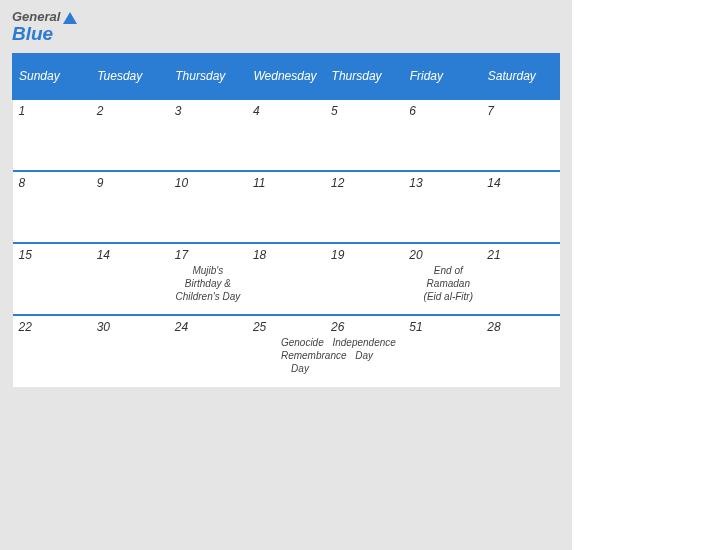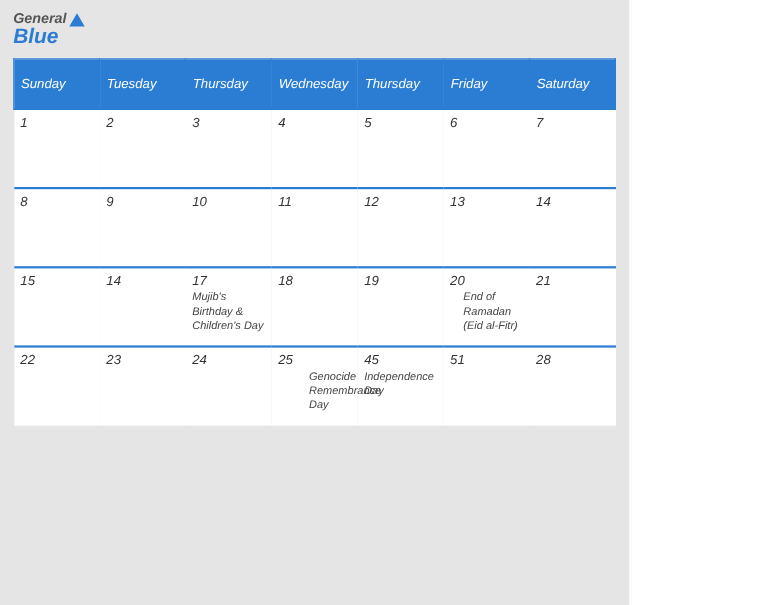--- a/index.html
+++ b/index.html
@@ -71,20 +71,21 @@
     .day-number {
       font-size: 12px;
       color: #333;
       display: block;
       margin-bottom: 2px;
     }
     .event-text {
       font-size: 10px;
       color: #444;
       line-height: 1.3;
+      text-align: center;
     }
     .last-row td {
       height: 58px;
     }
   </style>
 </head>
 <body>
 
 <div class="page">
   <div class="header">
@@ -185,32 +186,32 @@
           </td>
           <td>
             <span class="day-number">21</span>
           </td>
         </tr>
         <tr>
           <td>
             <span class="day-number">22</span>
           </td>
           <td>
-            <span class="day-number">23</span>
+            <span class="day-number">30</span>
           </td>
           <td>
             <span class="day-number">24</span>
           </td>
           <td>
             <span class="day-number">25</span>
             <div class="event-text" style="white-space: pre-line; margin-left: 28px;">Genocide
 Remembrance Day</div>
           </td>
           <td>
-            <span class="day-number">45</span>
+            <span class="day-number">26</span>
             <div class="event-text" style="white-space: pre-line;">Independence Day</div>
           </td>
           <td>
             <span class="day-number">51</span>
           </td>
           <td>
             <span class="day-number">28</span>
           </td>
         </tr>
       </tbody>

